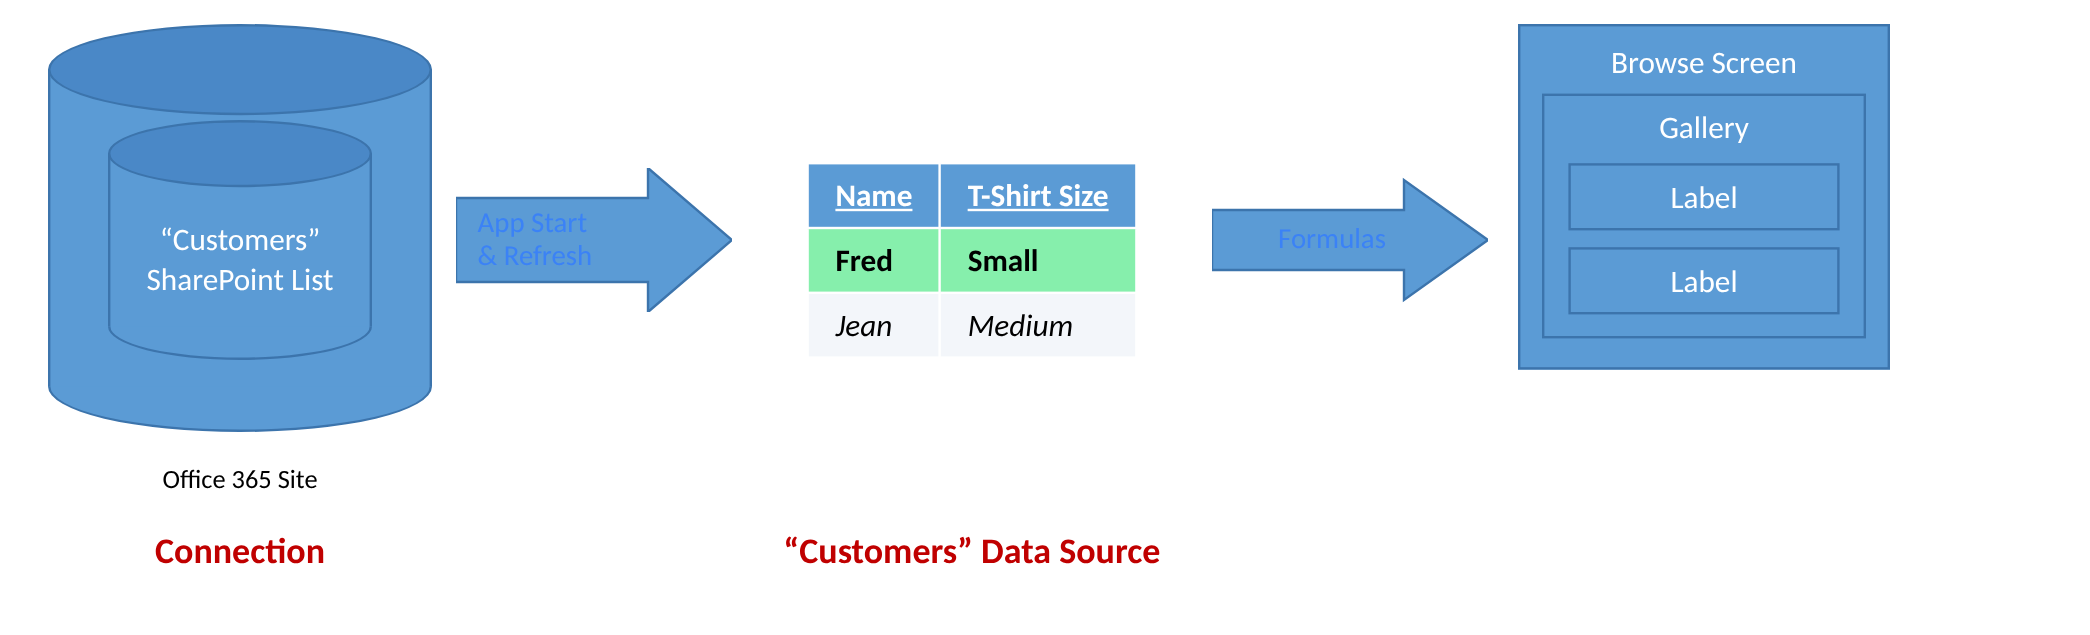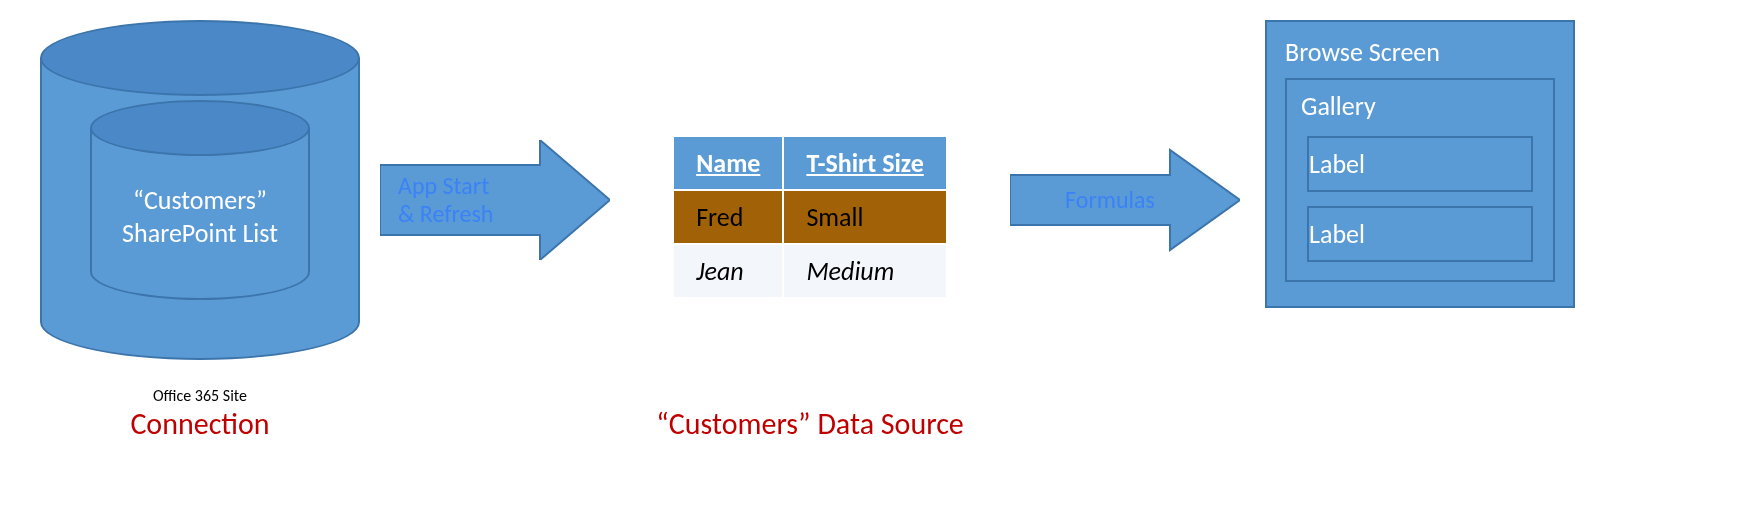--- a/index.html
+++ b/index.html
@@ -75,21 +75,21 @@
     left: 0; right: 0;
     top: 58%;
     transform: translateY(-50%);
     color: #fff;
     text-align: center;
     font-size: 26px;
     line-height: 1.25;
     z-index: 5;
   }
   .site-label {
-    font-size: 16px;
+    font-size: 22px;
     color: #000;
     margin-top: 6px;
   }
   
   .arrow {
     position: relative;
     width: 230px;
     height: 120px;
     margin-top: 120px;
   }
@@ -117,49 +117,51 @@
     font-weight: 700;
     padding: 10px 22px;
     border: 2px solid #fff;
     text-decoration: underline;
   }
   table.data td {
     padding: 10px 22px;
     border: 2px solid #fff;
     color: #000;
   }
-  table.data tr.odd td { background: #a16207; }
+  table.data tr.odd td { background: #86efac; font-weight: bold; }
   table.data tr.even td { background: #f3f6fa; font-style: italic; }
   
   .screen-wrap { margin-left: 10px; }
   .screen {
     width: 310px;
     background: #5b9bd5;
     border: 2px solid #3c74ac;
     padding: 14px 18px 24px;
     color: #fff;
     font-size: 26px;
+    text-align: center;
   }
   .screen-title { margin-bottom: 10px; }
   .gallery {
     border: 2px solid #3c74ac;
     padding: 10px 14px 18px;
   }
   .gallery-title { margin-bottom: 10px; }
   .label-box {
     border: 2px solid #3c74ac;
     padding: 10px 0;
     margin: 14px 6px 0;
   }
   
   .caption-row {
     display: flex;
     width: 100%;
+    margin-top: 28px;
     font-size: 30px;
-    font-weight: 400;
+    font-weight: 700;
     color: #c00000;
   }
   .cap { text-align: center; }
 </style>
 </head>
 <body>
 
 <div class="diagram">
 
   <div class="col" style="width:360px">

